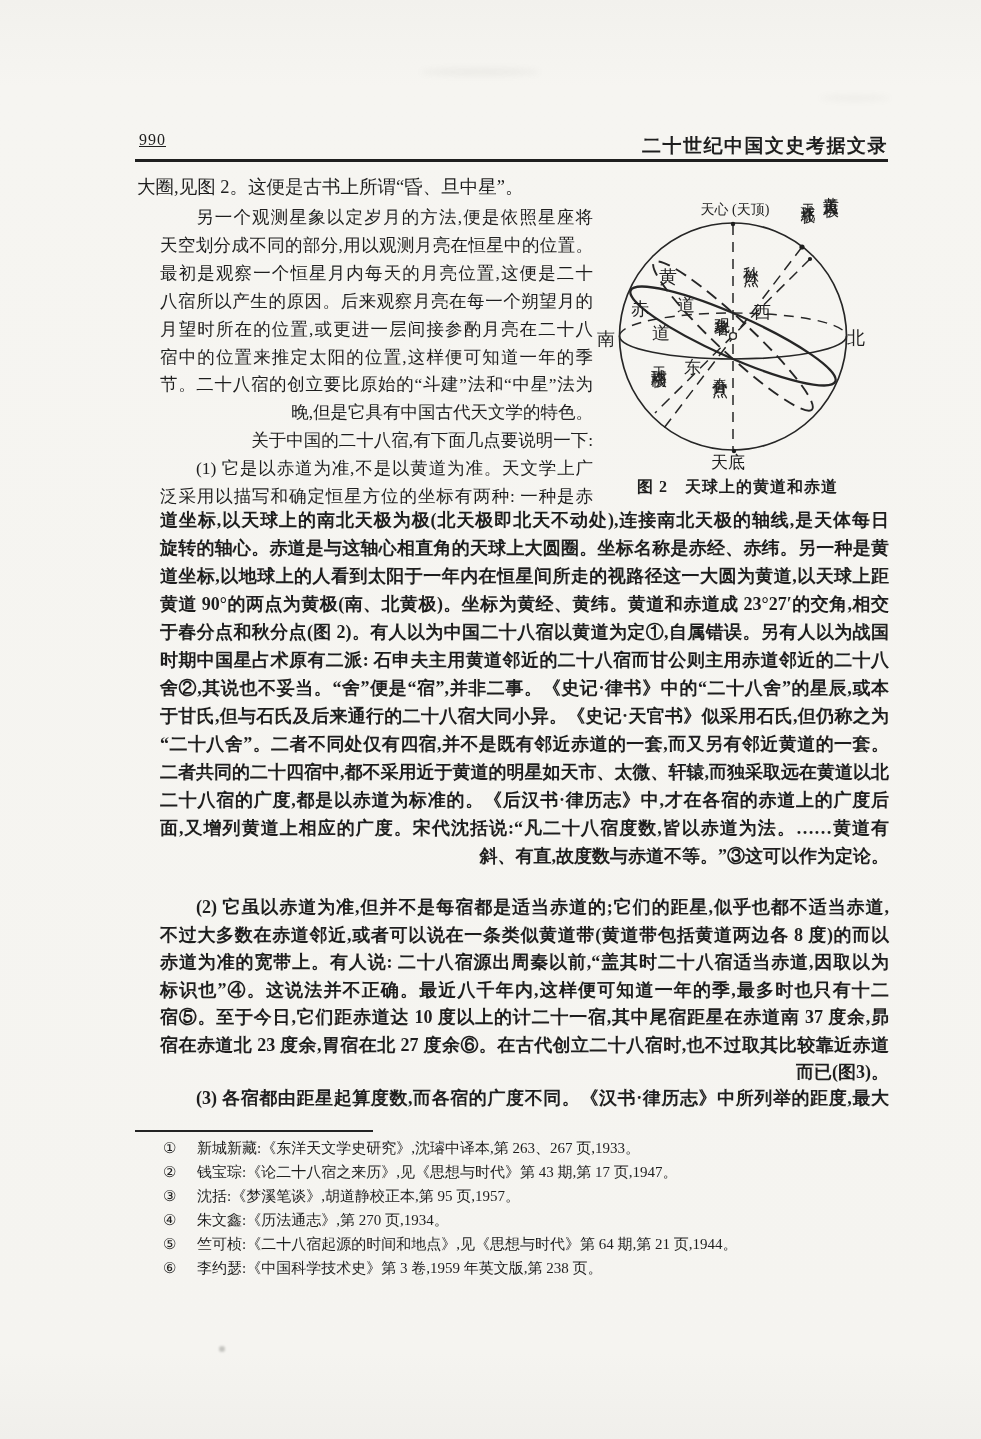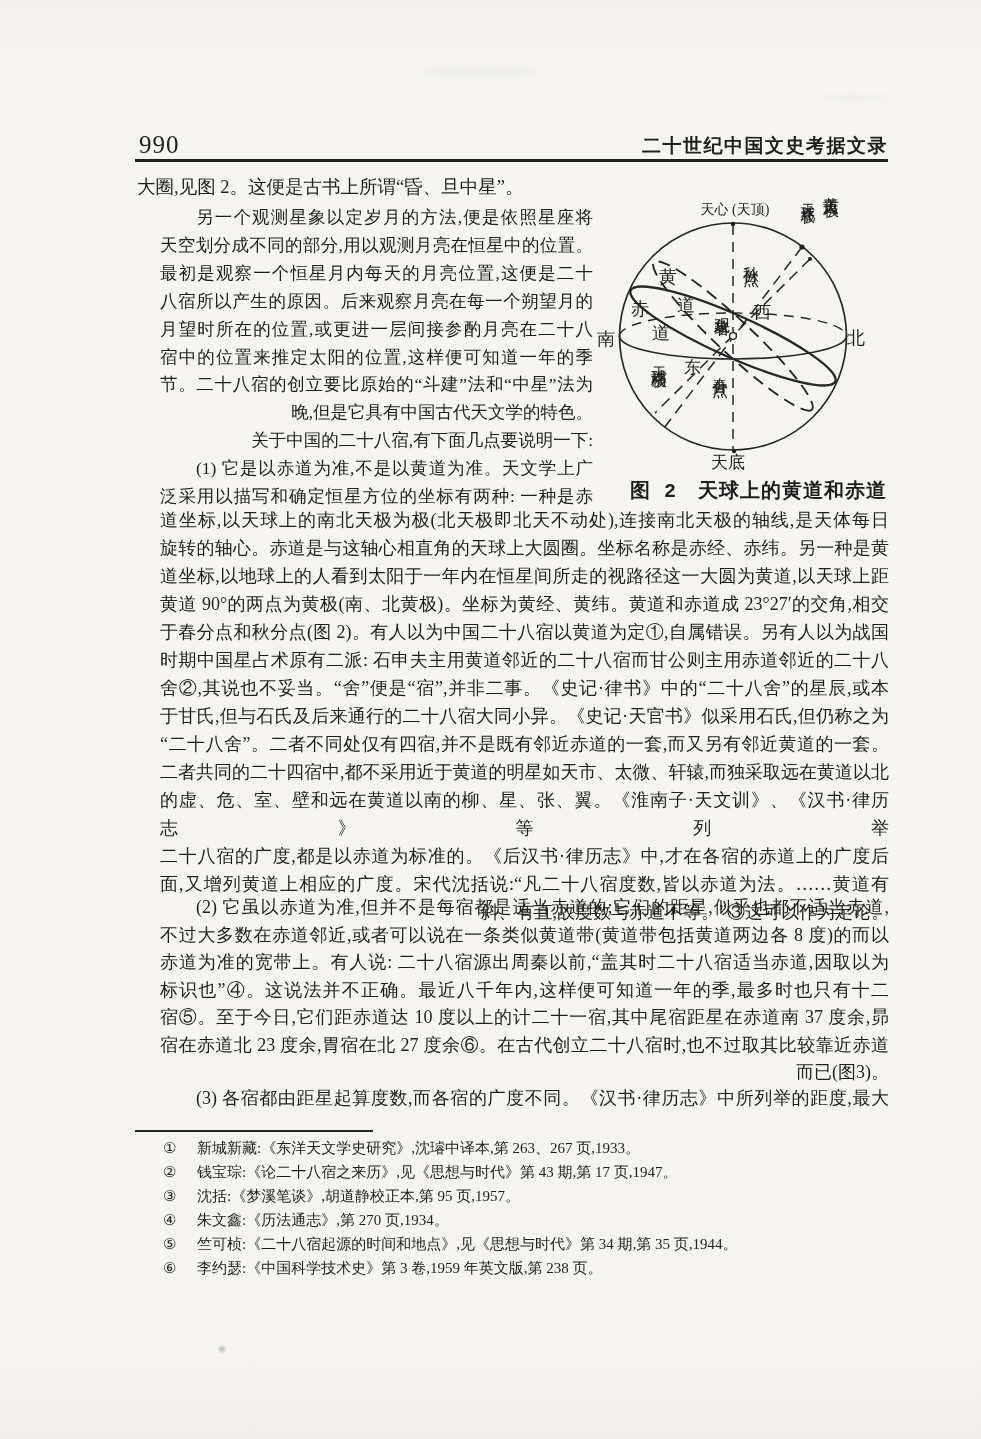--- a/index.html
+++ b/index.html
@@ -4,25 +4,25 @@
 <style>
   html,body { margin:0; padding:0; background:#d8d6d2; }
   .page {
     position:relative; width:981px; height:1439px;
     background:linear-gradient(180deg,#f2f1ed 0%,#f6f5f1 6%,#f5f4f0 94%,#f0efeb 100%);
     font-family:"Liberation Serif","DejaVu Serif",serif;
     color:#1e1e1e; overflow:hidden;
   }
   .abs { position:absolute; }
   
-  .hdr-num { left:139px; top:131px; font-size:25px; letter-spacing:1px; }
+  .hdr-num { left:139px; top:131px; font-size:16px; letter-spacing:1px;text-decoration:underline; }
   .hdr-title { right:93px; top:133px; font-size:19px; font-weight:bold; letter-spacing:1.5px; }
   .hdr-rule { left:135px; top:159px; width:753px; height:3px; background:#1f1f1f; }
   
-  .bodytxt { font-size:18px; line-height:28px; }
+  .bodytxt { font-size:18px; line-height:28px;font-weight:bold; }
   .intro { left:137px; top:174px; font-size:18.5px; }
   .leftcol { left:137px; top:204px; width:456px; font-size:17.5px; line-height:27.9px; }
   .fw { left:137px; top:506px; width:752px; }
   .p2 { left:137px; top:894px; width:752px; line-height:27.5px; }
   .p3 { left:137px; top:1084px; width:752px; }
   .ln { display:block;text-align:right; }
   .fill { text-align:justify; text-align-last:justify;margin-left:23px; }
   .ind { text-indent:36px; }
   
   .fig-label { position:absolute; white-space:nowrap; }
@@ -96,34 +96,33 @@
   <div class="fig-label" style="left:659px; top:265px; font-size:18px;">黄</div>
   <div class="fig-label" style="left:677px; top:293px; font-size:18px;">道</div>
   <div class="fig-label" style="left:631px; top:297px; font-size:18px;">赤</div>
   <div class="fig-label" style="left:652px; top:321px; font-size:18px;">道</div>
   <div class="fig-label" style="left:597px; top:327px; font-size:18px;">南</div>
   <div class="fig-label" style="left:847px; top:326px; font-size:18px;">北</div>
   <div class="fig-label" style="left:684px; top:356px; font-size:17px;">东</div>
   <div class="fig-label vlab" style="left:709px; top:365px; font-size:16px;">春分点</div>
   <div class="fig-label vlab" style="left:648px; top:354px; font-size:16px;">天球南极</div>
   <div class="fig-label" style="left:711px; top:451px; font-size:17px;">天底</div>
-  <div class="fig-label fig-caption" style="left:630px; top:477px; width:215px; font-size:20px;font-family:Liberation Mono, monospace;">图 2　天球上的黄道和赤道</div>
+  <div class="fig-label fig-caption" style="left:630px; top:477px; width:215px; font-size:16px;">图 2　天球上的黄道和赤道</div>
 
   <div class="abs bodytxt fw">
     <span class="ln fill">道坐标,以天球上的南北天极为极(北天极即北天不动处),连接南北天极的轴线,是天体每日</span>
     <span class="ln fill">旋转的轴心。赤道是与这轴心相直角的天球上大圆圈。坐标名称是赤经、赤纬。另一种是黄</span>
     <span class="ln fill">道坐标,以地球上的人看到太阳于一年内在恒星间所走的视路径这一大圆为黄道,以天球上距</span>
     <span class="ln fill">黄道 90°的两点为黄极(南、北黄极)。坐标为黄经、黄纬。黄道和赤道成 23°27′的交角,相交</span>
     <span class="ln fill">于春分点和秋分点(图 2)。有人以为中国二十八宿以黄道为定①,自属错误。另有人以为战国</span>
     <span class="ln fill">时期中国星占术原有二派: 石申夫主用黄道邻近的二十八宿而甘公则主用赤道邻近的二十八</span>
     <span class="ln fill">舍②,其说也不妥当。“舍”便是“宿”,并非二事。《史记·律书》中的“二十八舍”的星辰,或本</span>
     <span class="ln fill">于甘氏,但与石氏及后来通行的二十八宿大同小异。《史记·天官书》似采用石氏,但仍称之为</span>
     <span class="ln fill">“二十八舍”。二者不同处仅有四宿,并不是既有邻近赤道的一套,而又另有邻近黄道的一套。</span>
     <span class="ln fill">二者共同的二十四宿中,都不采用近于黄道的明星如天市、太微、轩辕,而独采取远在黄道以北</span>
-    <span class="ln fill">的虚、危、室、壁和远在黄道以南的柳、星、张、翼。《淮南子·天文训》、《汉书·律历志》等列举</span>
     <span class="ln fill">二十八宿的广度,都是以赤道为标准的。《后汉书·律历志》中,才在各宿的赤道上的广度后</span>
     <span class="ln fill">面,又增列黄道上相应的广度。宋代沈括说:“凡二十八宿度数,皆以赤道为法。……黄道有</span>
     <span class="ln">斜、有直,故度数与赤道不等。”③这可以作为定论。</span>
   </div>
 
   <div class="abs bodytxt p2">
     <span class="ln fill ind">(2) 它虽以赤道为准,但并不是每宿都是适当赤道的;它们的距星,似乎也都不适当赤道,</span>
     <span class="ln fill">不过大多数在赤道邻近,或者可以说在一条类似黄道带(黄道带包括黄道两边各 8 度)的而以</span>
     <span class="ln fill">赤道为准的宽带上。有人说: 二十八宿源出周秦以前,“盖其时二十八宿适当赤道,因取以为</span>
     <span class="ln fill">标识也”④。这说法并不正确。最近八千年内,这样便可知道一年的季,最多时也只有十二</span>
@@ -149,21 +148,21 @@
     <div class="fn">
       <span class="fn-marker">③</span>
       <span>沈括:《梦溪笔谈》,胡道静校正本,第 95 页,1957。</span>
     </div>
     <div class="fn">
       <span class="fn-marker">④</span>
       <span>朱文鑫:《历法通志》,第 270 页,1934。</span>
     </div>
     <div class="fn">
       <span class="fn-marker">⑤</span>
-      <span>竺可桢:《二十八宿起源的时间和地点》,见《思想与时代》第 34 期,第 35 页,1944。</span>
+      <span>竺可桢:《二十八宿起源的时间和地点》,见《思想与时代》第 64 期,第 21 页,1944。</span>
     </div>
     <div class="fn">
       <span class="fn-marker">⑥</span>
       <span>李约瑟:《中国科学技术史》第 3 卷,1959 年英文版,第 238 页。</span>
     </div>
   </div>
 
   <div class="abs noise" style="left:420px; top:68px; width:120px; height:8px; opacity:0.08;"></div>
   <div class="abs noise" style="left:820px; top:95px; width:70px; height:6px; opacity:0.07;"></div>
   <div class="abs noise" style="left:219px; top:1346px; width:6px; height:6px; opacity:0.45; filter:blur(1px);"></div>

